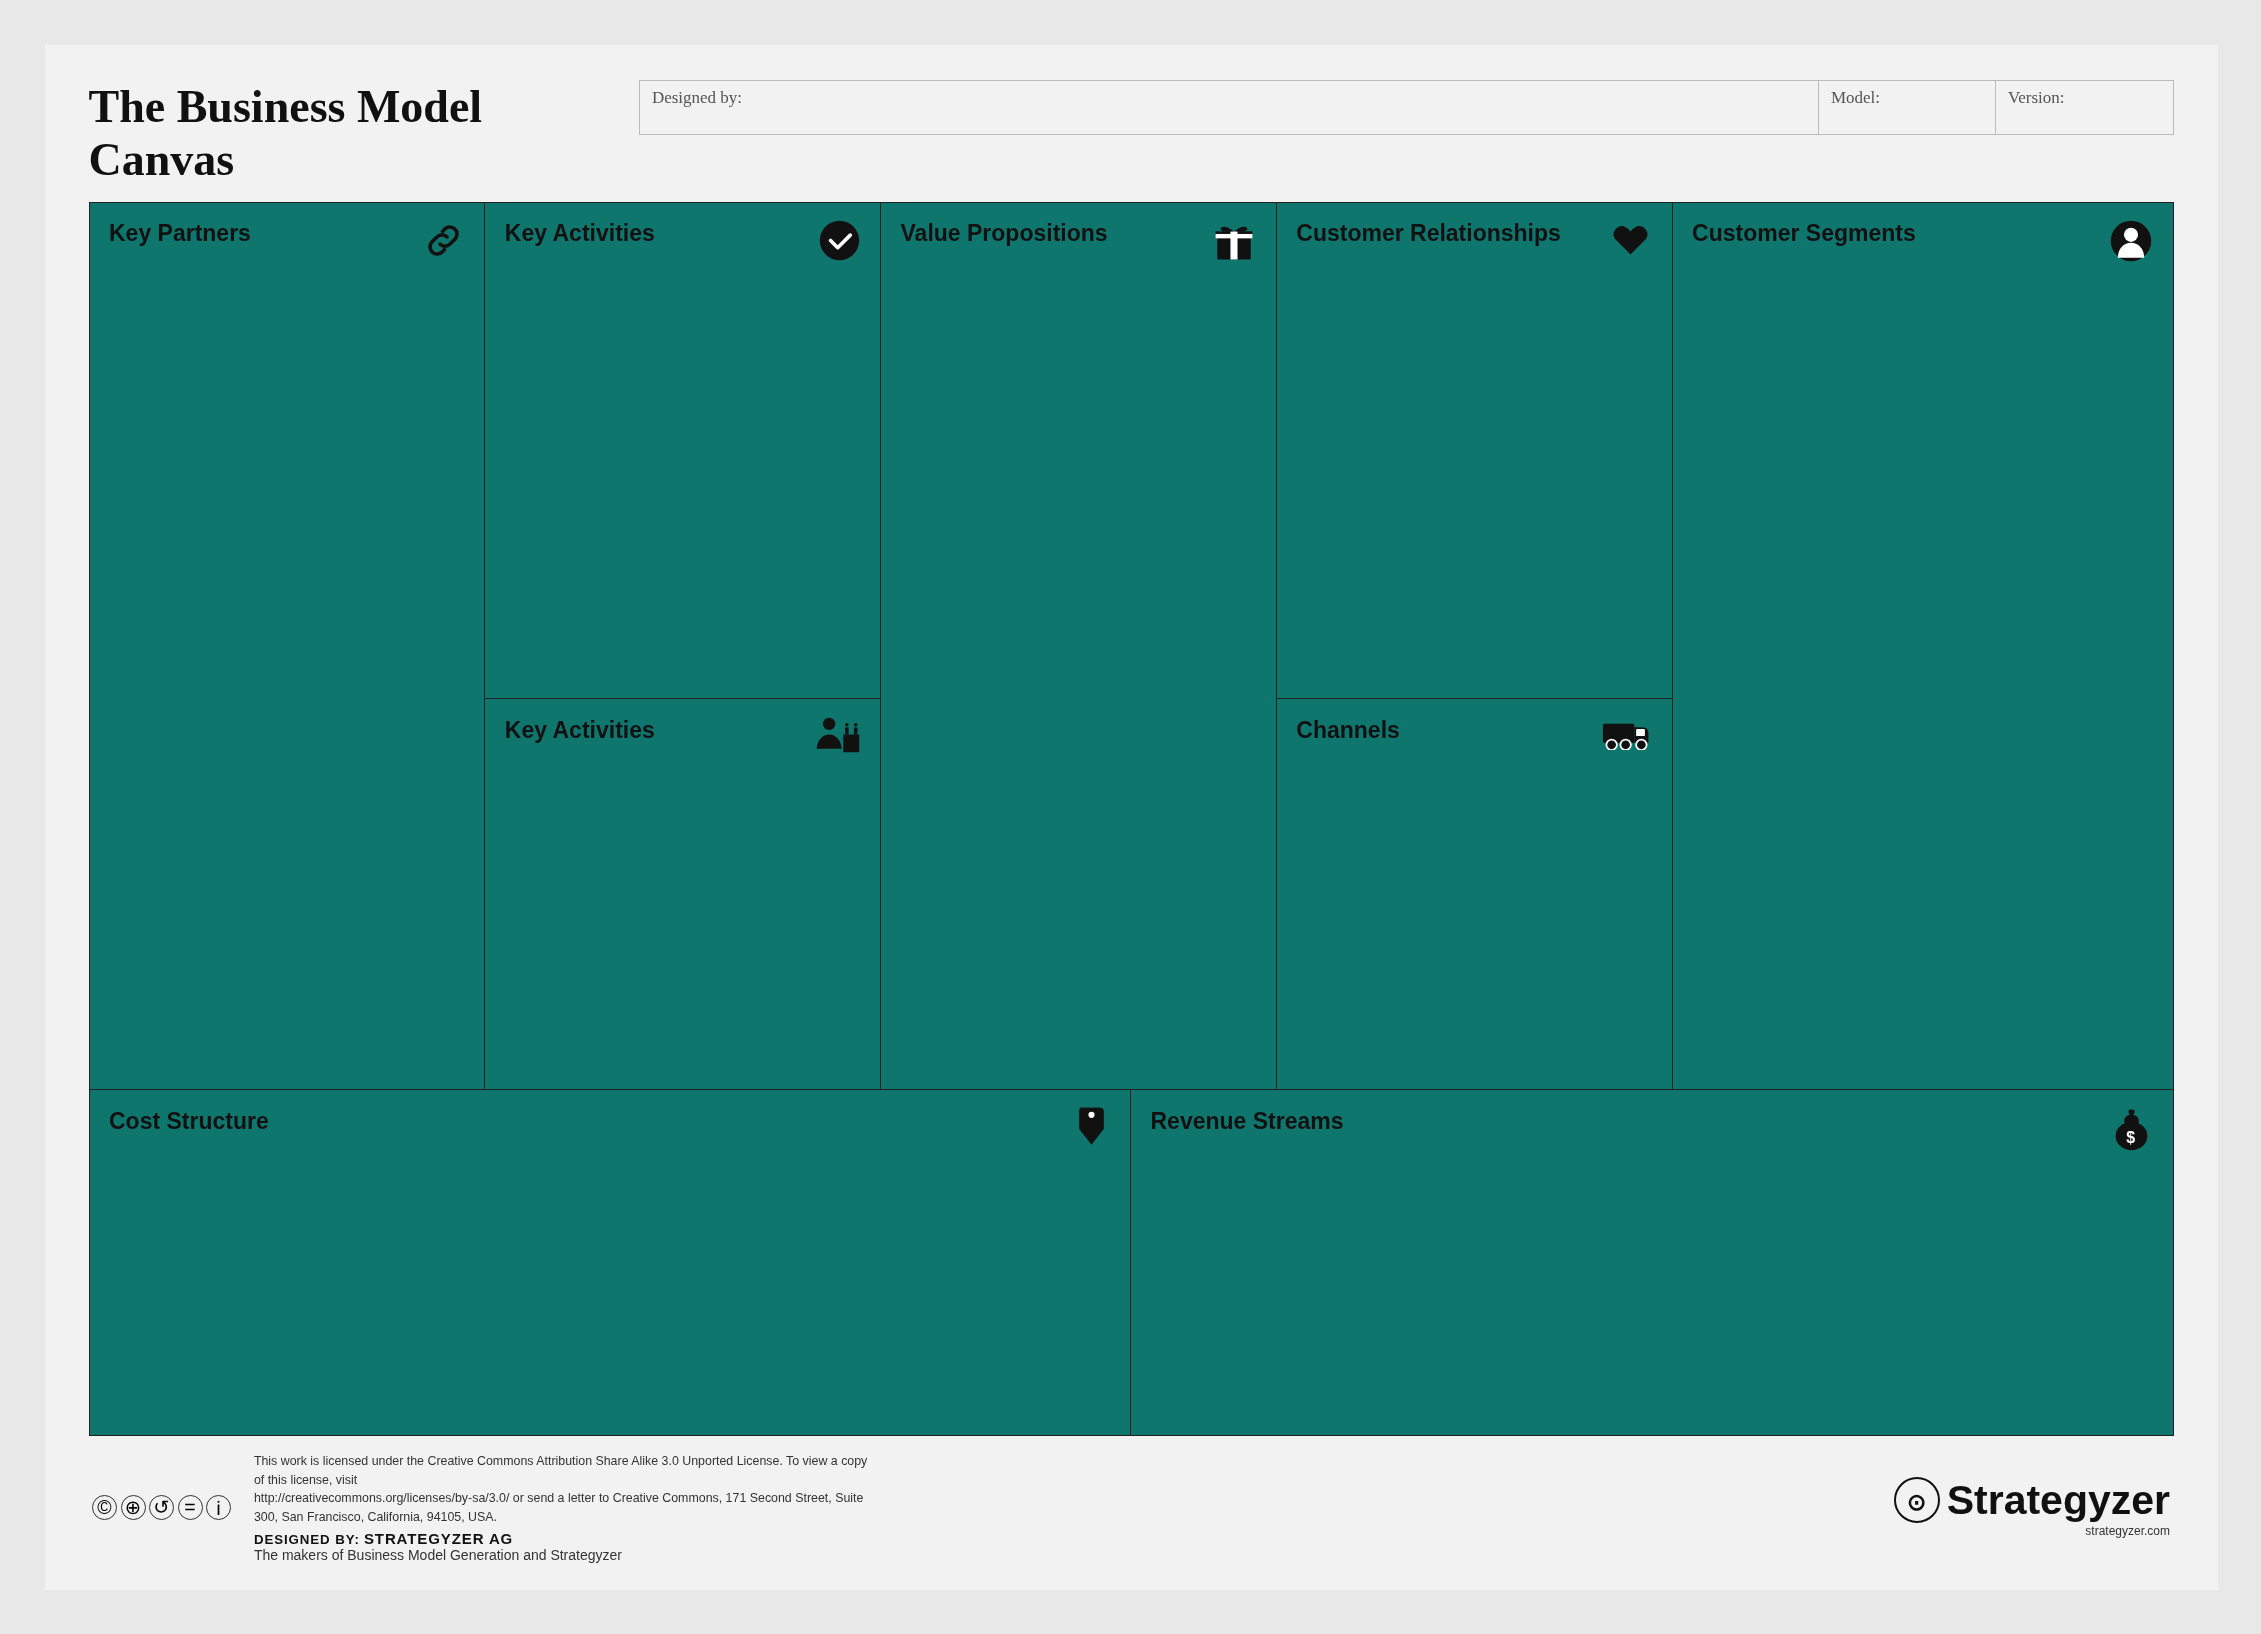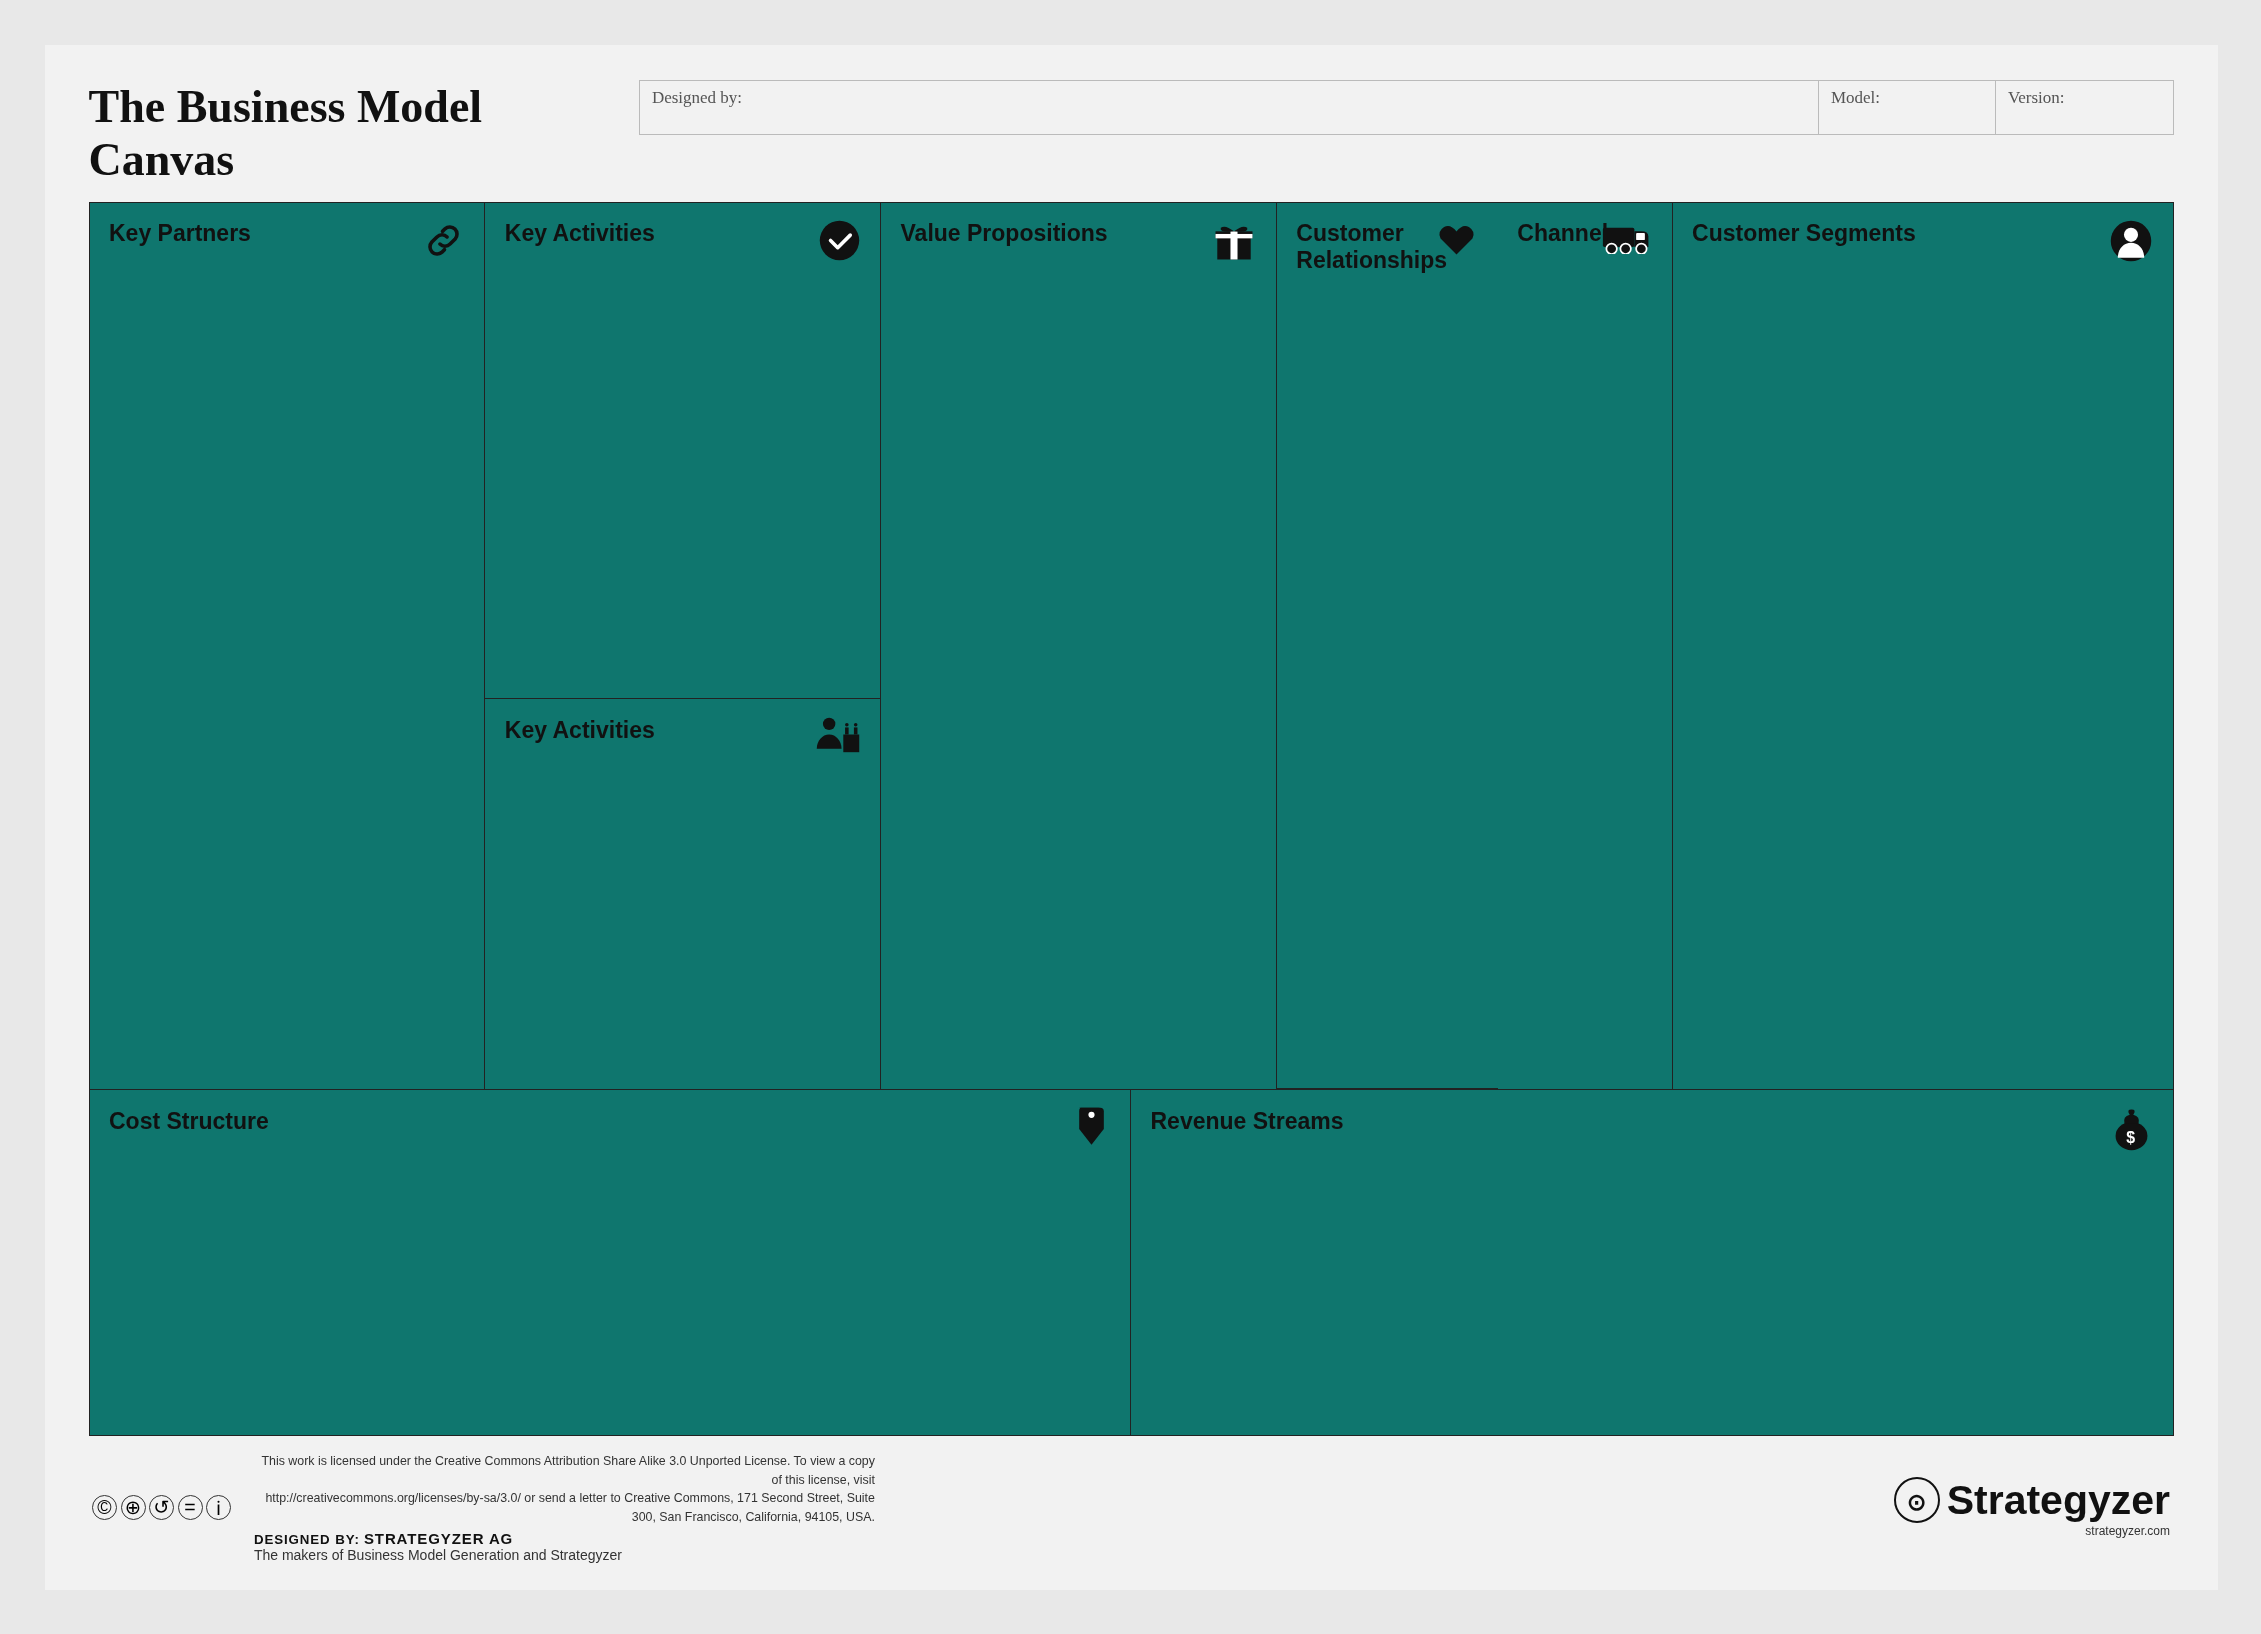--- a/index.html
+++ b/index.html
@@ -100,20 +100,21 @@
     }
     .col-value-propositions {
       flex: 0 0 19%;
       border-right: 1.8px solid #222;
       position: relative;
     }
     .col-customer-rel-channels {
       flex: 0 0 19%;
       border-right: 1.8px solid #222;
       display: flex;
+      flex-direction: column;
       justify-content: flex-end;
     }
     .col-customer-rel {
       flex: 0 0 56%;
       border-bottom: 1.8px solid #222;
       position: relative;
     }
     .col-channels {
       flex: 1;
       position: relative;
@@ -173,21 +174,20 @@
       font-size: 19.5px;
     }
     .footer-text-block {
       margin-left: 14px;
     }
     .footer-license {
       font-size: 12.4px;
       color: #333;
       max-width: 621px;
       line-height: 1.5;
-      text-align: right;
     }
     .footer-designed-by {
       font-size: 15px;
       color: #111;
       margin-top: 3.5px;
     }
     .footer-designed-by span {
       font-weight: bold;
       text-transform: uppercase;
       font-size: 13.3px;

